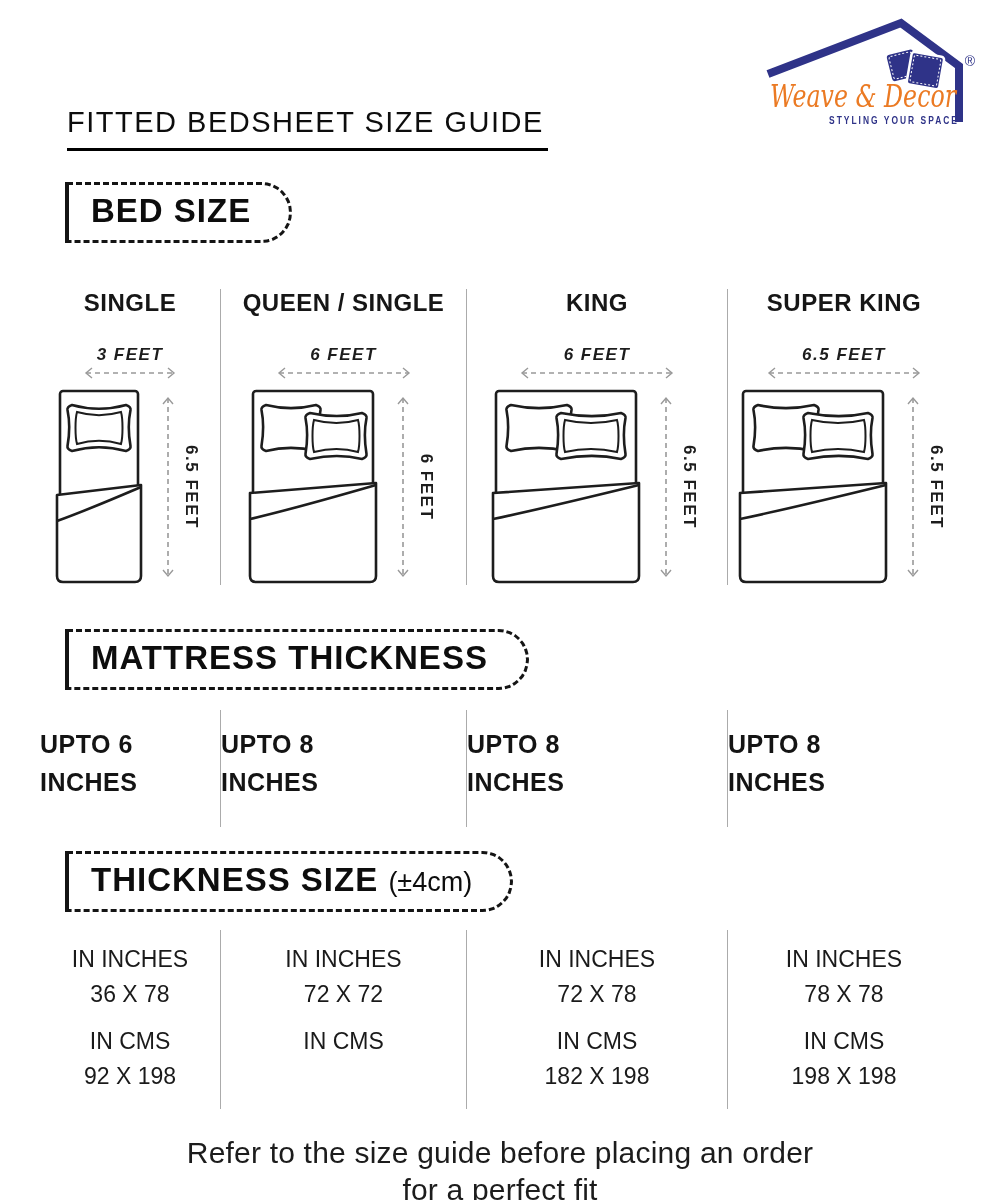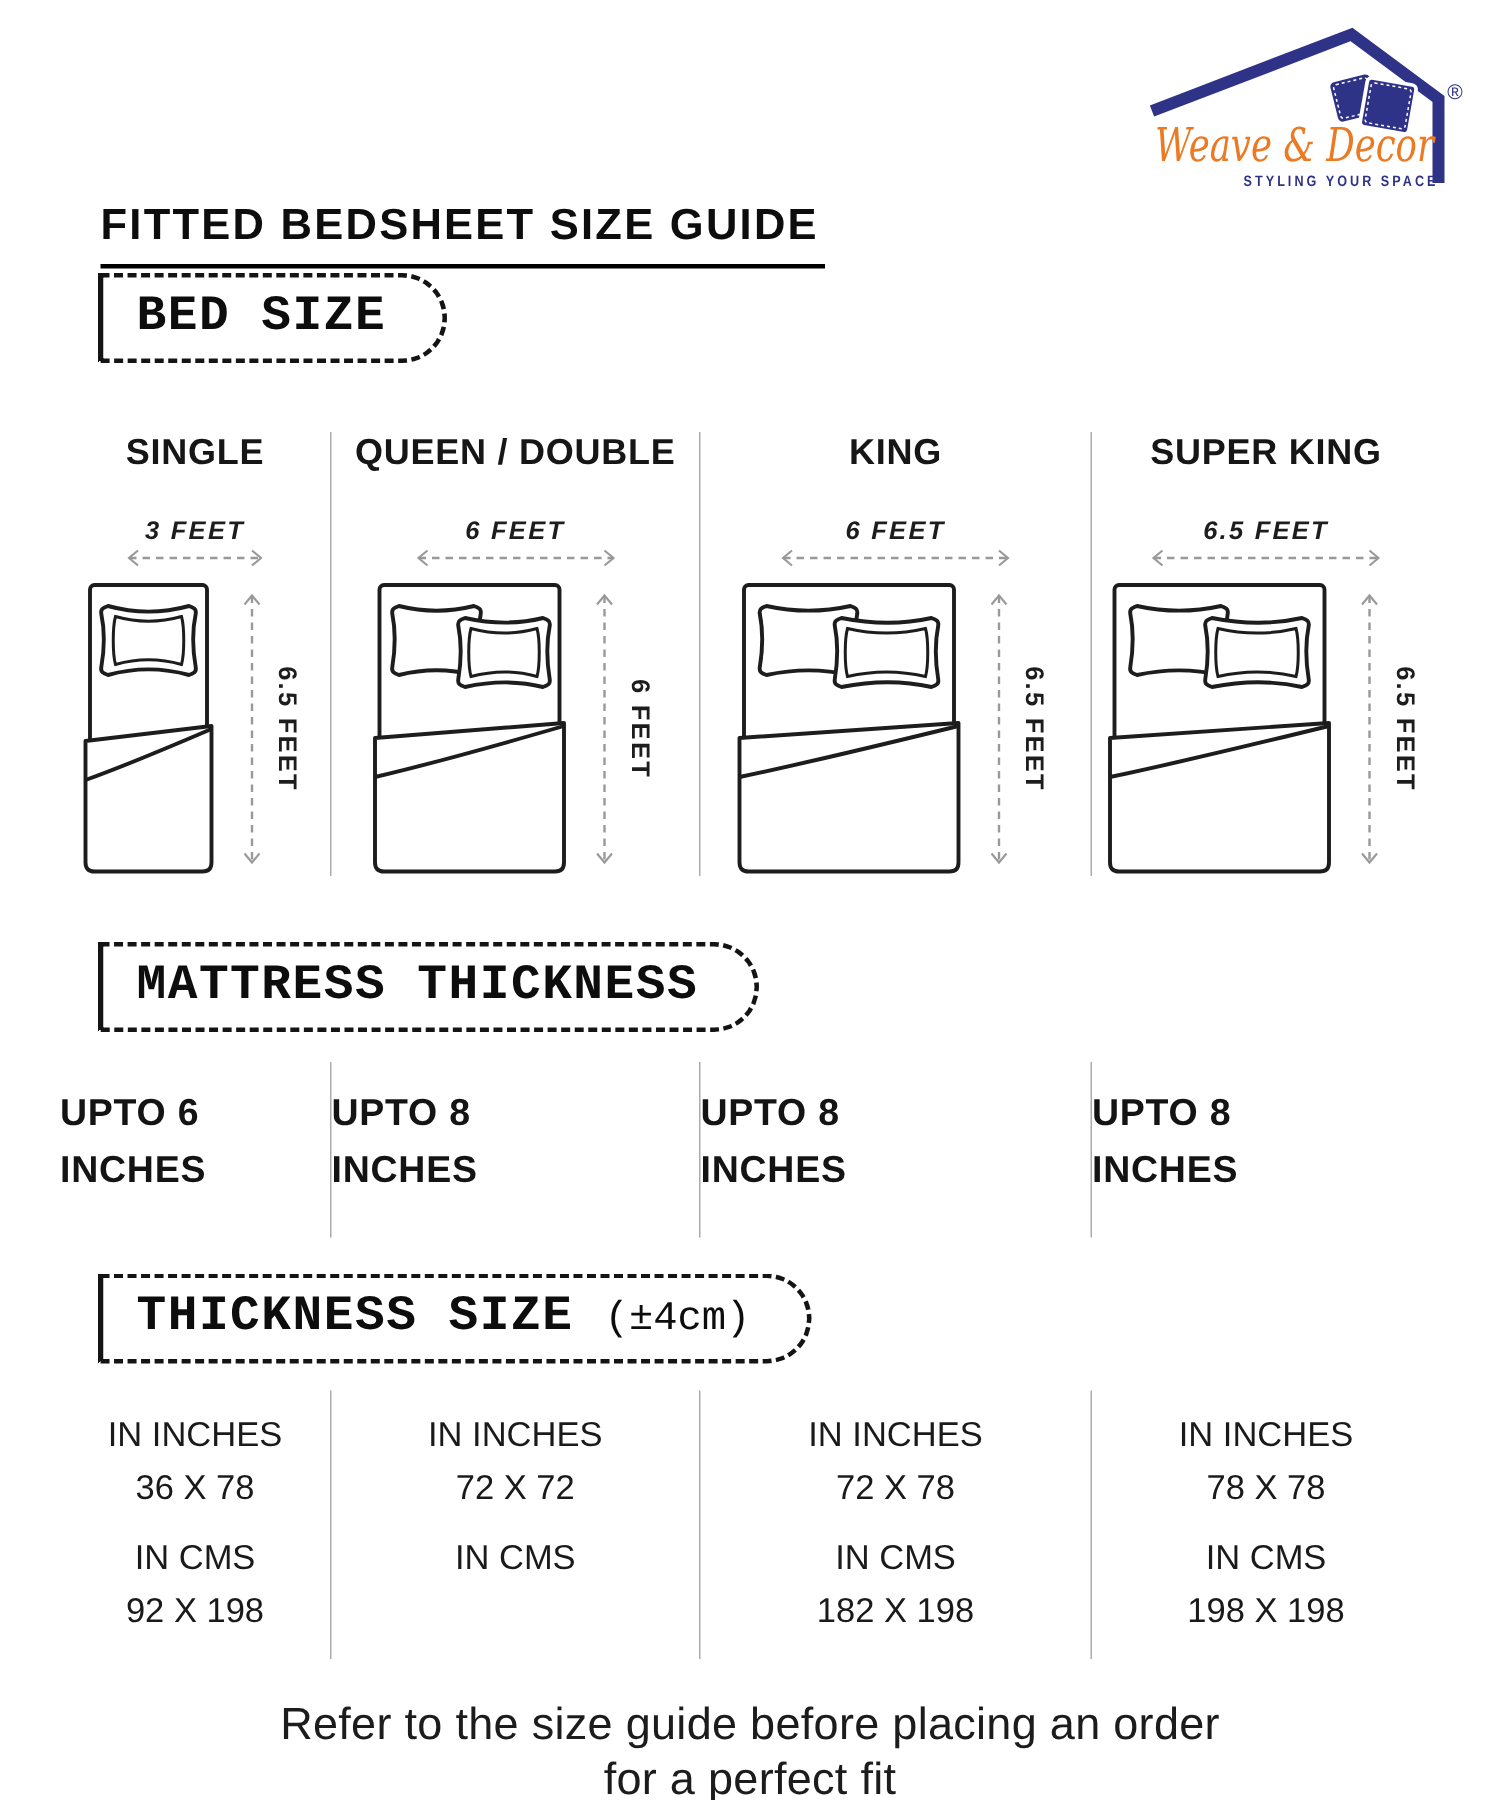--- a/index.html
+++ b/index.html
@@ -5,32 +5,32 @@
   html,body{margin:0;padding:0;}
   body{
     width:1000px;height:1200px;background:#ffffff;position:relative;
     font-family:"Liberation Sans",sans-serif;color:#111;
     -webkit-font-smoothing:antialiased;overflow:hidden;
   }
   
   .header{position:relative;height:182px;}
   .page-title{
     position:absolute;left:67px;top:106px;display:inline-block;
-    font-size:29px;font-weight:bold;letter-spacing:1.5px;color:#0d0d0d;
-    border-bottom:3px solid #000;padding:0 4px 9px 0;white-space:nowrap;margin-top:28px;
+    font-size:29px;font-weight:normal;letter-spacing:1.5px;color:#0d0d0d;
+    border-bottom:3px solid #000;padding:0 4px 9px 0;white-space:nowrap;
   }
   .logo{position:absolute;top:10px;right:18px;}
   
   .badge-row{margin-left:65px;}
   .badge{
     display:inline-block;box-sizing:border-box;
     border:3.5px dashed #141414;border-left:4.5px solid #141414;
     border-radius:0 36px 36px 0;
     padding:7px 38px 10px 22px;
-    font-size:33px;font-weight:bold;letter-spacing:1px;color:#0d0d0d;white-space:nowrap;font-family:Liberation Mono, monospace;
+    font-size:33px;font-weight:bold;letter-spacing:1px;color:#0d0d0d;white-space:nowrap;
   }
   .badge .badge-note{font-weight:normal;font-size:27px;letter-spacing:0;}
   
   .grid{margin-left:40px;width:920px;display:grid;grid-template-columns:180px 246px 261px 233px;}
   .grid .col{border-left:1.5px solid #ababab;}
   .grid .col:first-child{border-left:none;}
   
   .grid-beds{margin-top:46px;}
   .bed-col{display:flex;flex-direction:column;align-items:center;}
   .bed-name{font-size:24px;font-weight:bold;letter-spacing:0.5px;color:#161616;margin:0 0 28px 0;white-space:nowrap;}
@@ -112,21 +112,21 @@
         <path d="M2,15 L7,9 L12,15" fill="none" stroke="#999" stroke-width="1.4"></path>
         <path d="M2,181 L7,187 L12,181" fill="none" stroke="#999" stroke-width="1.4"></path>
       </svg>
       <div class="vlabel-wrap">
         <span class="vlabel">6.5 FEET</span>
       </div>
     </div>
   </div>
 
   <div class="col bed-col">
-    <div class="bed-name">QUEEN / DOUBLE</div>
+    <div class="bed-name">QUEEN / SINGLE</div>
     <div class="width-label">6 FEET</div>
     <svg width="148" height="14" viewBox="0 0 148 14">
       <line x1="9" y1="7" x2="139" y2="7" stroke="#999" stroke-width="1.6" stroke-dasharray="5 4"></line>
       <path d="M15,2 L9,7 L15,12" fill="none" stroke="#999" stroke-width="1.4"></path>
       <path d="M133,2 L139,7 L133,12" fill="none" stroke="#999" stroke-width="1.4"></path>
     </svg>
     <div class="bed-row">
       <svg width="130" height="196" viewBox="0 0 130 196">
         <rect x="5" y="2" width="120" height="110" rx="3" fill="#fff" stroke="#1d1d1d" stroke-width="2.6"></rect>
         <g>

